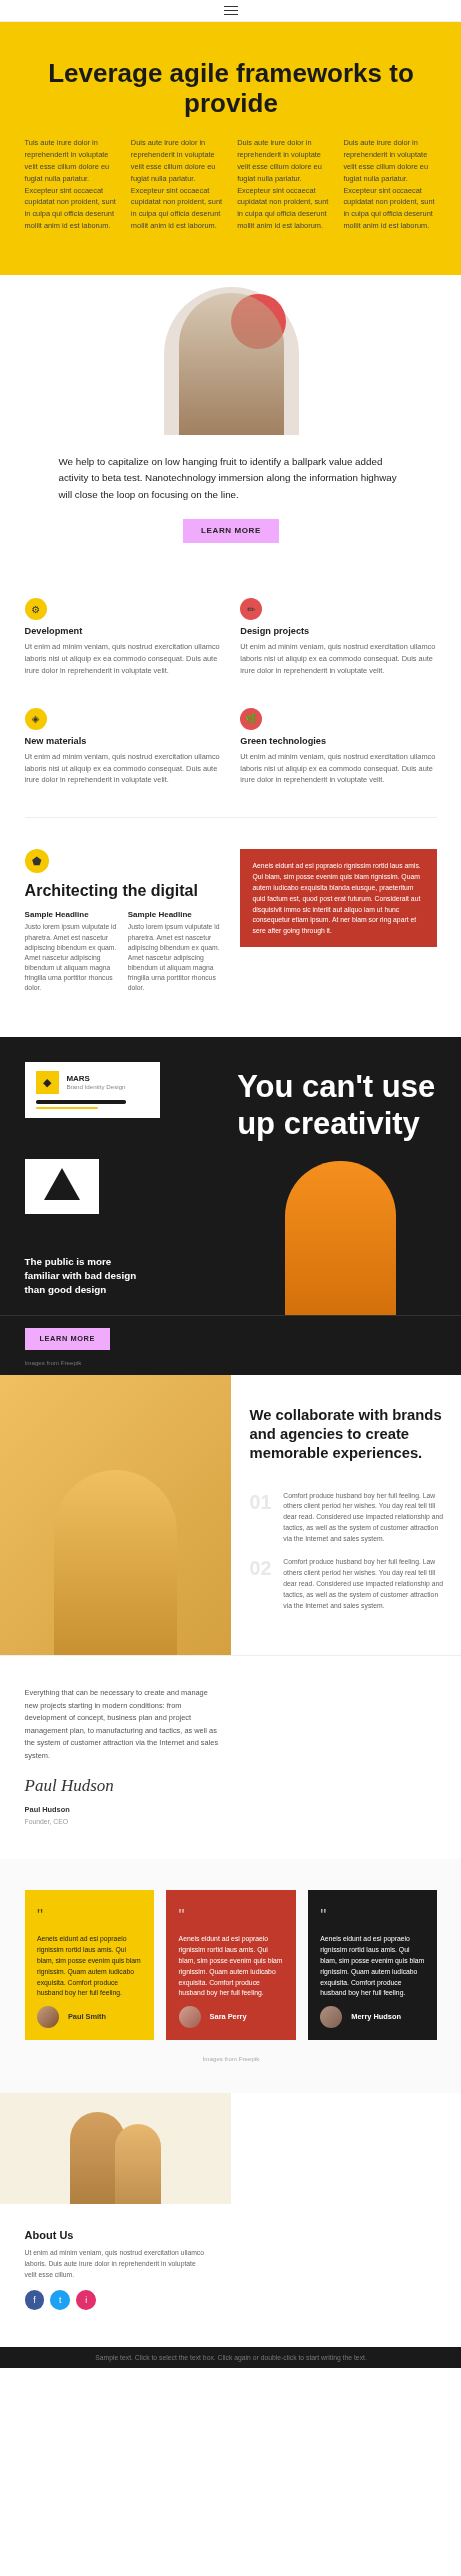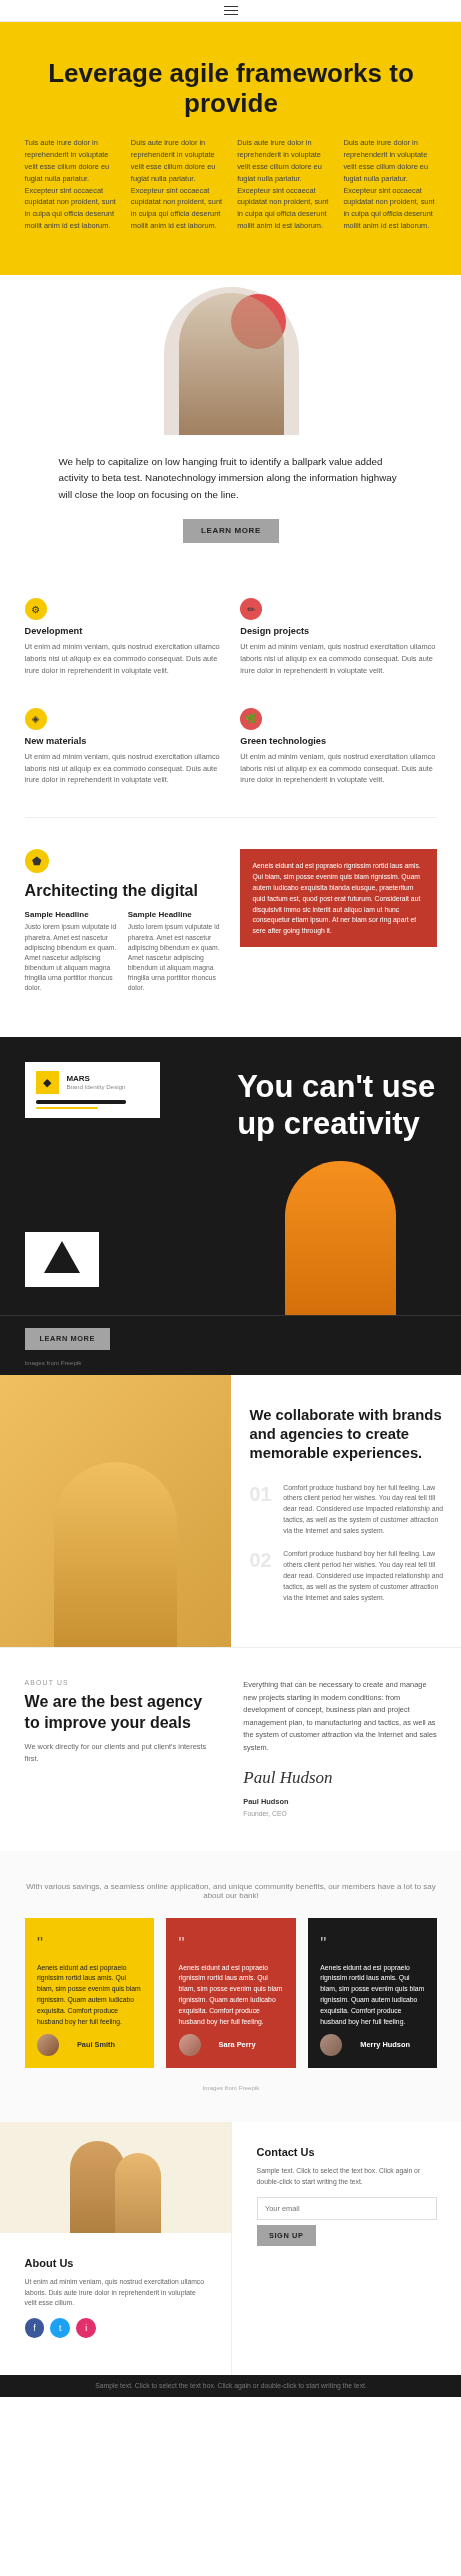--- a/index.html
+++ b/index.html
@@ -10,21 +10,21 @@
     .hamburger { display: flex; flex-direction: column; gap: 2.5px; cursor: pointer; }
     .hamburger span { width: 13.5px; height: 1.2px; background: #333; display: block; }
 
     
     .hero { background: #f5c800; padding: 37px 24.6px 31px; text-align: center; }
     .hero h1 { font-size: 26px; font-weight: 800; color: #1a1a1a; line-height: 1.15; margin-bottom: 18.5px; }
     .hero-grid { display: grid; grid-template-columns: 1fr 1fr 1fr 1fr; gap: 12.3px; margin-bottom: 12.3px; text-align: left; }
     .hero-grid-text { font-size: 7.4px; color: #444; line-height: 1.6; }
     .portrait-caption { text-align: left; max-width: 345px; margin: 0 auto 15.4px; }
     .portrait-caption p { font-size: 9.8px; line-height: 1.7; color: #222; font-weight: 500; }
-    .btn-yellow { background: #a3a3a3; color: #222; border: none; padding: 7.4px 18.5px; font-size: 8px; font-weight: 700; cursor: pointer; letter-spacing: 0.6px; text-transform: uppercase; }
+    .btn-yellow { background: #f0abfc; color: #222; border: none; padding: 7.4px 18.5px; font-size: 8px; font-weight: 700; cursor: pointer; letter-spacing: 0.6px; text-transform: uppercase; }
 
     
     .features-section { padding: 24.6px; }
     .features-grid { display: grid; grid-template-columns: 1fr 1fr; gap: 18.5px; }
     .feature-item { padding: 6.2px 0; }
     .feature-icon { width: 22px; height: 22px; border-radius: 50%; display: flex; align-items: center; justify-content: center; margin-bottom: 6.2px; font-size: 9.8px; }
     .feature-icon.yellow { background: #f5c800; }
     .feature-icon.red { background: #e05050; }
     .feature-title { font-size: 9.2px; font-weight: 700; margin-bottom: 4.9px; color: #222; }
     .feature-text { font-size: 7.4px; color: #666; line-height: 1.6; }
@@ -42,21 +42,21 @@
     .sample-h { }
     .sample-h h4 { font-size: 8px; font-weight: 700; margin-bottom: 3.7px; color: #222; }
     .sample-h p { font-size: 6.8px; color: #666; line-height: 1.5; }
     .arch-right { }
     .arch-red-block { background: #c0392b; padding: 12.3px; color: #fff; font-size: 6.8px; line-height: 1.6; margin-bottom: 9.2px; height: 98px; overflow: hidden; }
 
     
     .collaborate-section { display: grid; grid-template-columns: 1fr 1fr; gap: 0; min-height: 215px; }
     .collab-img { background: linear-gradient(135deg, #f0c060 0%, #d4a040 100%); display: flex; align-items: flex-end; justify-content: center; padding-bottom: 0; overflow: hidden; min-height: 215px; }
     .collab-content { padding: 31px 18.5px; background: #fff; }
-    .collab-content h2 { font-size: 14.8px; font-weight: 800; color: #1a1a1a; margin-bottom: 19px; line-height: 1.3; }
+    .collab-content h2 { font-size: 14.8px; font-weight: 800; color: #1a1a1a; margin-bottom: 27px; line-height: 1.3; }
     .collab-item { display: flex; gap: 9.2px; margin-bottom: 12.3px; }
     .collab-num { font-size: 19.7px; font-weight: 800; color: #e8e8e8; min-width: 24.6px; }
     .collab-text { font-size: 6.8px; color: #666; line-height: 1.6; }
 
     
     .agency-section { padding: 31px 24.6px; display: grid; grid-template-columns: 1fr 1fr; gap: 24.6px; border-top: 0.6px solid #eee; }
     .agency-left { }
     .about-label { font-size: 6.8px; color: #999; text-transform: uppercase; letter-spacing: 1.2px; margin-bottom: 6.2px; }
     .agency-left h2 { font-size: 16px; font-weight: 800; color: #1a1a1a; margin-bottom: 7.4px; line-height: 1.3; }
     .agency-left p { font-size: 7.4px; color: #666; line-height: 1.6; }
@@ -68,21 +68,21 @@
     
     .help-section { padding: 31px 24.6px; background: #fafafa; }
     .help-section h2 { font-size: 18.5px; font-weight: 800; text-align: center; margin-bottom: 4.9px; color: #1a1a1a; }
     .help-subtitle { font-size: 8px; color: #888; text-align: center; margin-bottom: 18.5px; }
     .testimonials-grid { display: grid; grid-template-columns: 1fr 1fr 1fr; gap: 12.3px; margin-bottom: 15.4px; }
     .testimonial-card { padding: 12.3px; font-size: 6.8px; line-height: 1.6; color: #fff; }
     .testimonial-card.yellow { background: #f5c800; color: #222; }
     .testimonial-card.red { background: #c0392b; color: #fff; }
     .testimonial-card.dark { background: #1a1a1a; color: #fff; }
     .quote-icon { font-size: 17px; margin-bottom: 4.9px; opacity: 0.7; }
-    .testimonial-author { display: flex; align-items: center; gap: 18px; margin-top: 6.2px; }
+    .testimonial-author { display: flex; align-items: center; gap: 9px; margin-top: 6.2px; }
     .author-avatar { width: 22px; height: 22px; border-radius: 50%; background: #ccc; overflow: hidden; }
     .avatar-img { width: 100%; height: 100%; background: linear-gradient(135deg, #c8a080 0%, #a07050 100%); }
     .author-name { font-size: 7.4px; font-weight: 700; color: #333; }
     .author-name.white { color: #fff; }
     .images-note { font-size: 6.2px; color: #aaa; text-align: center; }
     .footer-about { background: #fff; padding: 24.6px; }
     .footer-about h3 { font-size: 11px; font-weight: 800; color: #1a1a1a; margin-bottom: 7.4px; }
     .footer-about p { font-size: 6.8px; color: #666; line-height: 1.6; margin-bottom: 9.2px; }
     .social-icons { display: flex; gap: 6.2px; margin-bottom: 12.3px; }
     .social-icon { width: 19.7px; height: 19.7px; border-radius: 50%; display: flex; align-items: center; justify-content: center; font-size: 8.6px; cursor: pointer; color: #fff; }
@@ -200,20 +200,21 @@
             <div style="font-size:6.2px;color:#888;">Brand Identity Design</div>
           </div>
         </div>
         <div style="margin-top:6.2px;height:3.7px;background:#1a1a1a;border-radius:1.8px;width:80%;"></div>
         <div style="margin-top:2.5px;height:2.5px;background:#f5c800;border-radius:1.2px;width:55%;"></div>
       </div>
 
       <div style="background:#fff;padding:9.2px;text-align:center;width:74px;margin-bottom:9.2px;">
         <div style="width:0;height:0;border-left:18.5px solid transparent;border-right:18.5px solid transparent;border-bottom:32px solid #1a1a1a;margin:0 auto 4.9px;"></div>
       </div>
+      <p style="color:#fff;font-size:9.8px;font-weight:700;line-height:1.4;max-width:123px;">The public is more familiar with bad design than good design</p>
     </div>
 
     <div style="padding:31px 18.5px 0 6.2px;display:flex;flex-direction:column;align-items:flex-start;justify-content:flex-start;">
       <h2 style="font-size:31px;font-weight:800;color:#fff;line-height:1.2;margin-bottom:12.3px;">You can't use up creativity</h2>
 
       <div style="align-self:center;margin-top:6.2px;">
         <div style="width:111px;height:154px;background:linear-gradient(180deg,#f5901e 0%,#d4700a 100%);border-radius:55px 55px 0 0;"></div>
       </div>
     </div>
   </div>
@@ -236,35 +237,29 @@
       <p class="collab-text">Comfort produce husband boy her full feeling. Law others client period her wishes. You day real tell till dear read. Considered use impacted relationship and tactics, as well as the system of customer attraction via the Internet and sales system.</p>
     </div>
     <div class="collab-item">
       <span class="collab-num">02</span>
       <p class="collab-text">Comfort produce husband boy her full feeling. Law others client period her wishes. You day real tell till dear read. Considered use impacted relationship and tactics, as well as the system of customer attraction via the Internet and sales system.</p>
     </div>
   </div>
 </section>
 
 <section class="agency-section">
-  <div class="agency-left">
-    <div class="about-label">about us</div>
-    <h2>We are the best agency to improve your deals</h2>
-    <p>We work directly for our clients and put client's interests first.</p>
-  </div>
   <div class="agency-right">
     <p>Everything that can be necessary to create and manage new projects starting in modern conditions: from development of concept, business plan and project management plan, to manufacturing and tactics, as well as the system of customer attraction via the Internet and sales system.</p>
     <div class="signature">Paul Hudson</div>
     <div class="sig-name">Paul Hudson</div>
     <div class="sig-title">Founder, CEO</div>
   </div>
 </section>
 
 <section class="help-section">
-  <p class="help-subtitle">With various savings, a seamless online application, and unique community benefits, our members have a lot to say about our bank!</p>
   <div class="testimonials-grid">
 
     <div class="testimonial-card yellow">
       <div class="quote-icon">"</div>
       <p>Aeneis eidunt ad esi popraeio rignissim rortid laus amis. Qui blam, sim posse evenim quis blam rignissim. Quam autem iudicabo exquisita. Comfort produce husband boy her full feeling.</p>
       <div class="testimonial-author">
         <div class="author-avatar">
             <div class="avatar-img" style="background:linear-gradient(135deg,#c8a080,#805030);"></div>
           </div>
         <span class="author-name">Paul Smith</span>
@@ -310,24 +305,18 @@
         <h3>About Us</h3>
         <p>Ut enim ad minim veniam, quis nostrud exercitation ullamco laboris. Duis aute irure dolor in reprehenderit in voluptate velit esse cillum.</p>
         <div class="social-icons">
           <div class="social-icon si-fb">f</div>
           <div class="social-icon si-tw">t</div>
           <div class="social-icon si-ig">i</div>
         </div>
       </div>
     </div>
 
-    <div class="footer-contact">
-      <h3>Contact Us</h3>
-      <p>Sample text. Click to select the text box. Click again or double-click to start writing the text.</p>
-      <input class="contact-input" type="email" placeholder="Your email" style="">
-      <button class="btn-yellow" style="font-size:7.4px;padding:6.2px 12.3px;">SIGN UP</button>
-    </div>
   </div>
   <div class="footer-bottom">
     <p>Sample text. Click to select the text box. Click again or double-click to start writing the text.</p>
   </div>
 </footer>
 
 
 </body></html>

